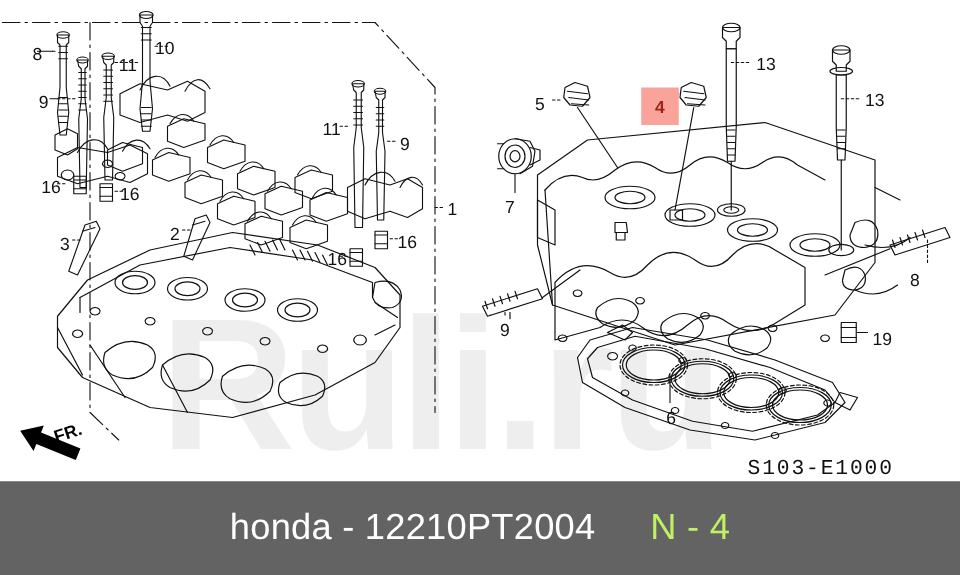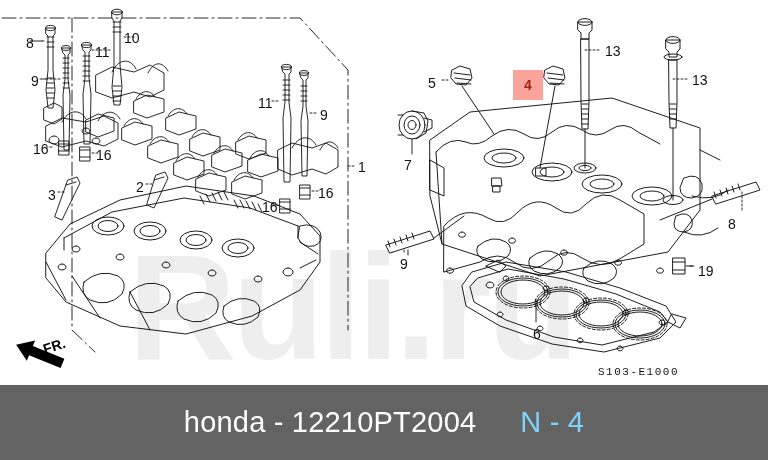--- a/index.html
+++ b/index.html
@@ -25,21 +25,21 @@
            font-size:14px;color:#111;line-height:1;white-space:nowrap;}
   .callout.hl{background:#f9a39b;color:#9d2418;font-weight:700;
               padding:8px 11px;line-height:1;}
 
   
   #fr-label{position:absolute;left:46px;top:341px;font-size:14px;font-weight:700;
             color:#000;transform:rotate(-18deg);transform-origin:left bottom;}
 
   
   #diagram-code{position:absolute;left:598px;top:366px;font-family:"Liberation Mono",monospace;
-                font-size:11px;color:#111;letter-spacing:1.5px;}
+                font-size:17px;color:#111;letter-spacing:1.5px;}
 
   
   #footer{position:absolute;left:0;top:385px;width:768px;height:75px;
           background:#636363;display:flex;align-items:center;justify-content:center;}
   #footer-inner{display:flex;align-items:baseline;}
   #footer-title{font-family:"Liberation Sans",sans-serif;font-size:29px;color:#ffffff;
                 letter-spacing:.2px;}
   #footer-page{font-family:"Liberation Sans",sans-serif;font-size:29px;color:#ffffff;
                margin-left:44px;letter-spacing:.2px;}
 </style>
@@ -426,17 +426,17 @@
         <div class="callout" style="left: 728px; top: 217px;">8</div>
         <div class="callout" style="left: 400px; top: 257px;">9</div>
         <div class="callout" style="left: 698px; top: 264px;">19</div>
         <div class="callout" style="left: 533px; top: 327px;">6</div>
       </div>
   </div>
 
   <div id="footer" style="background: rgb(99, 99, 99);">
     <div id="footer-inner">
       <span id="footer-title" style="color: rgb(255, 255, 255);">honda - 12210PT2004</span>
-      <span id="footer-page" style="color: #7dd3fc;">N - 4</span>
+      <span id="footer-page" style="color: #bef264;">N - 4</span>
     </div>
   </div>
 
 </div>
 
 </body></html>

